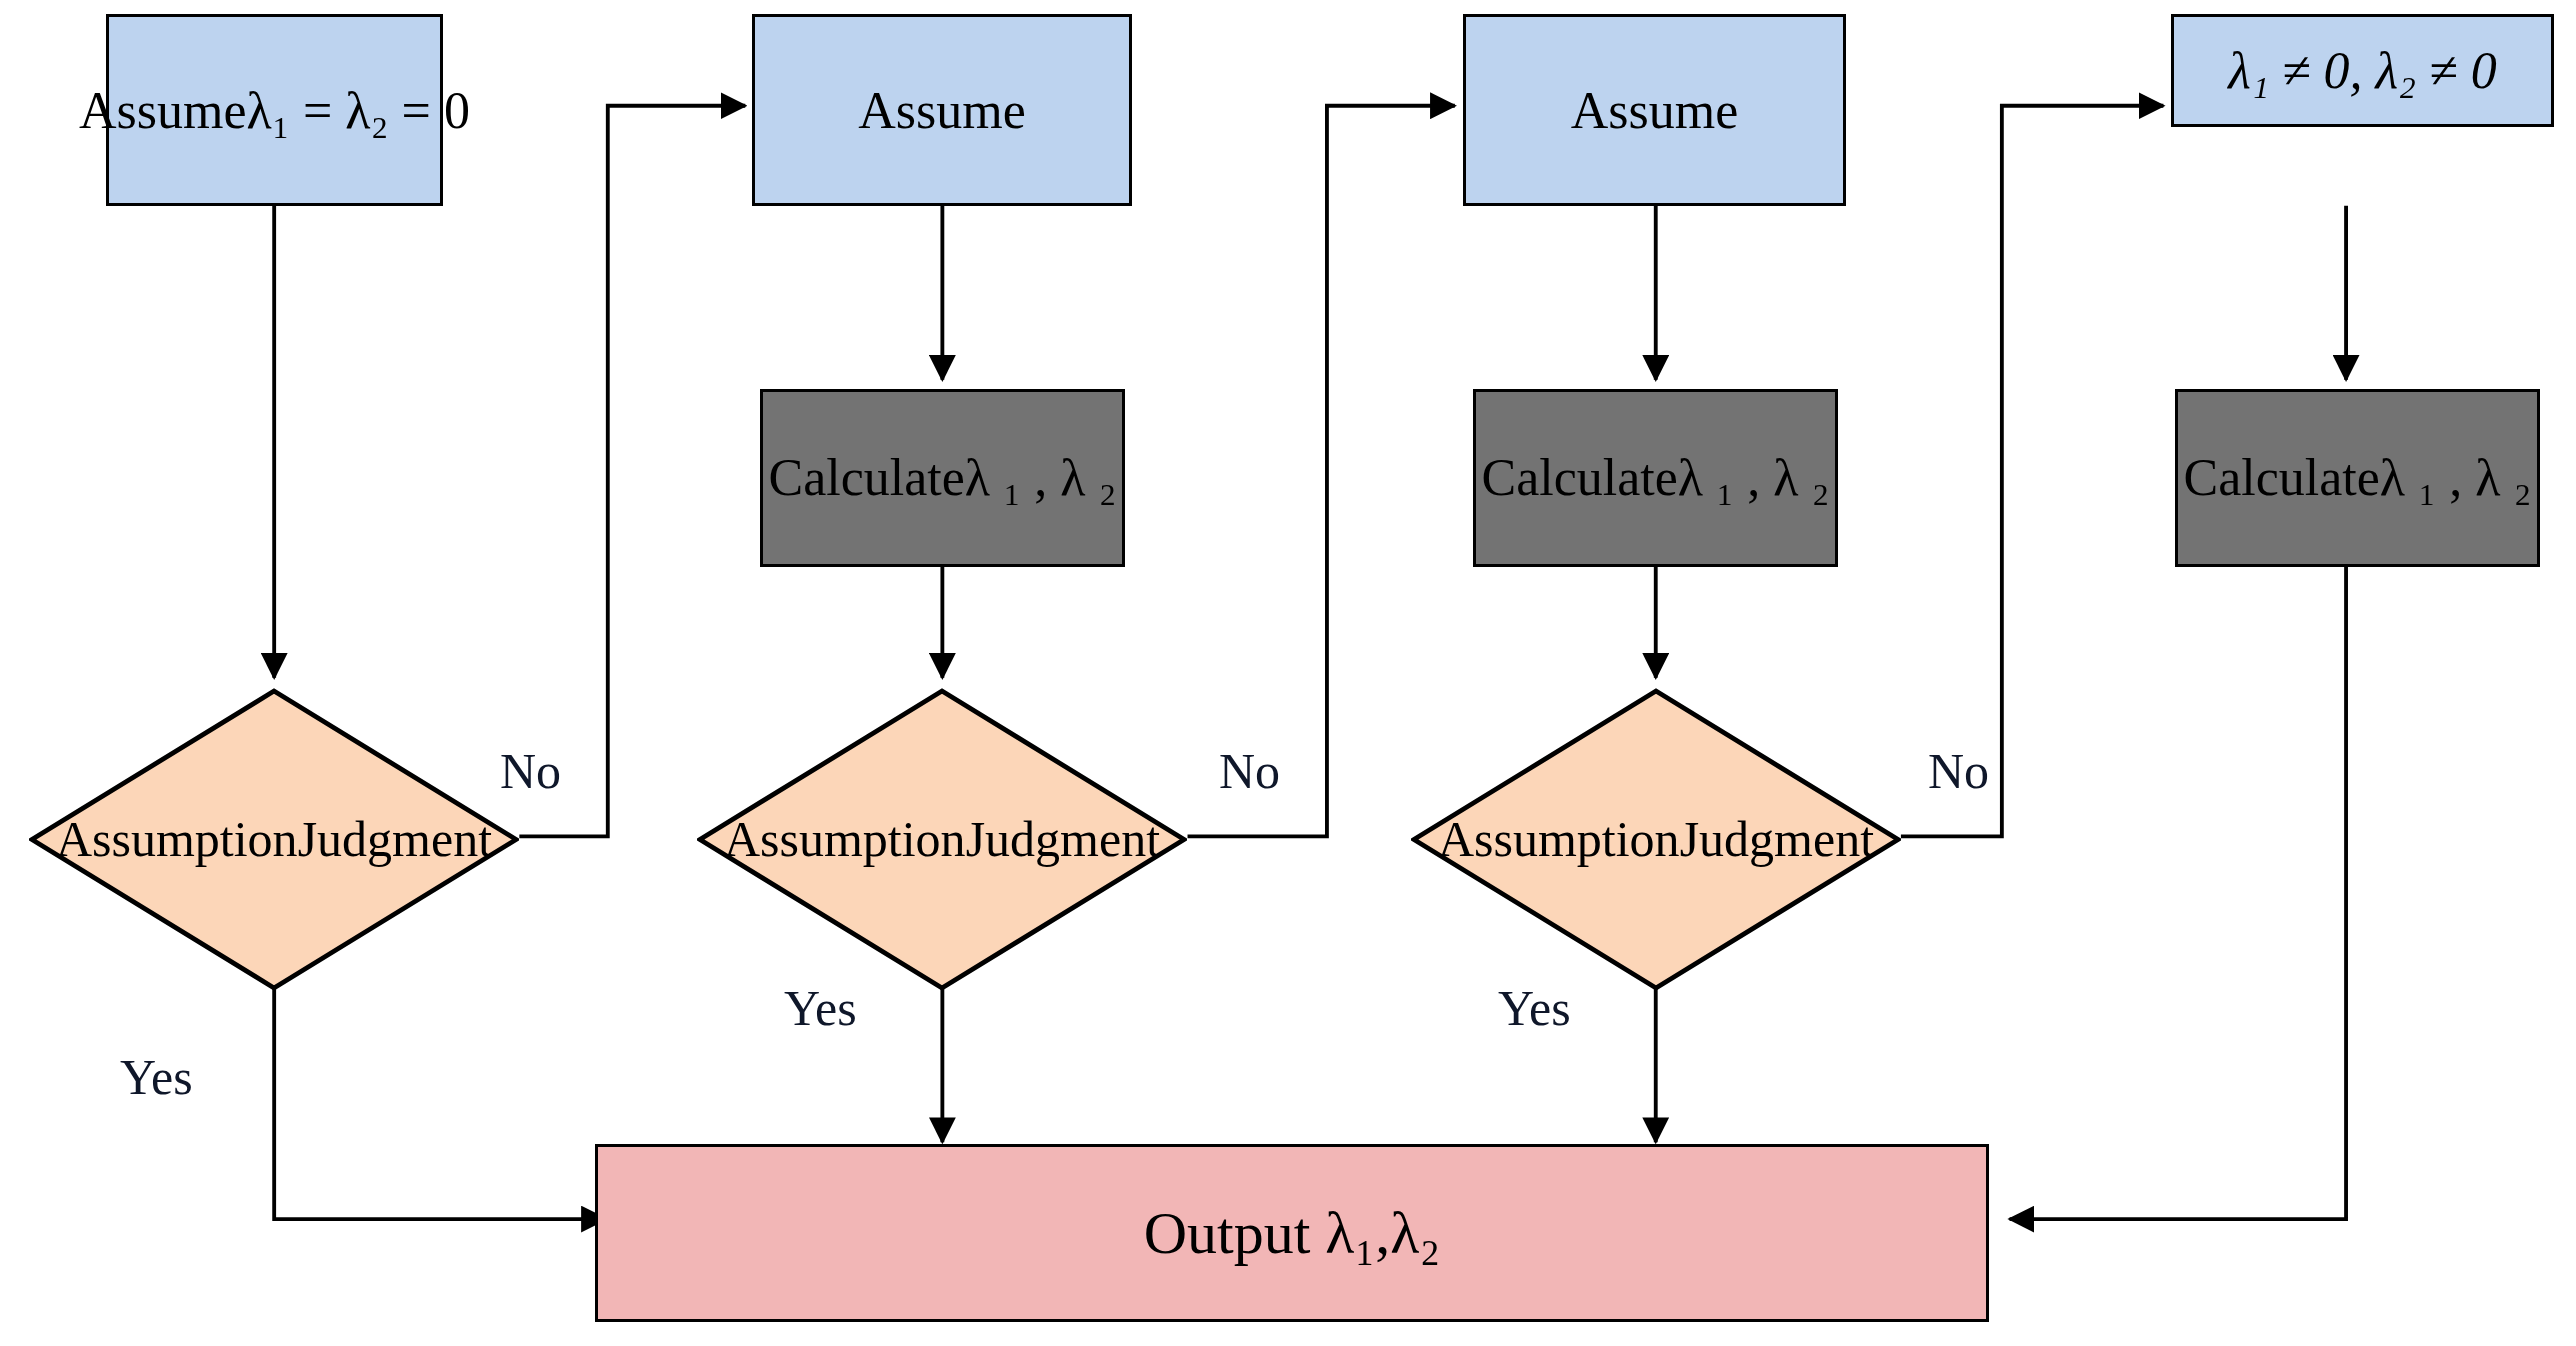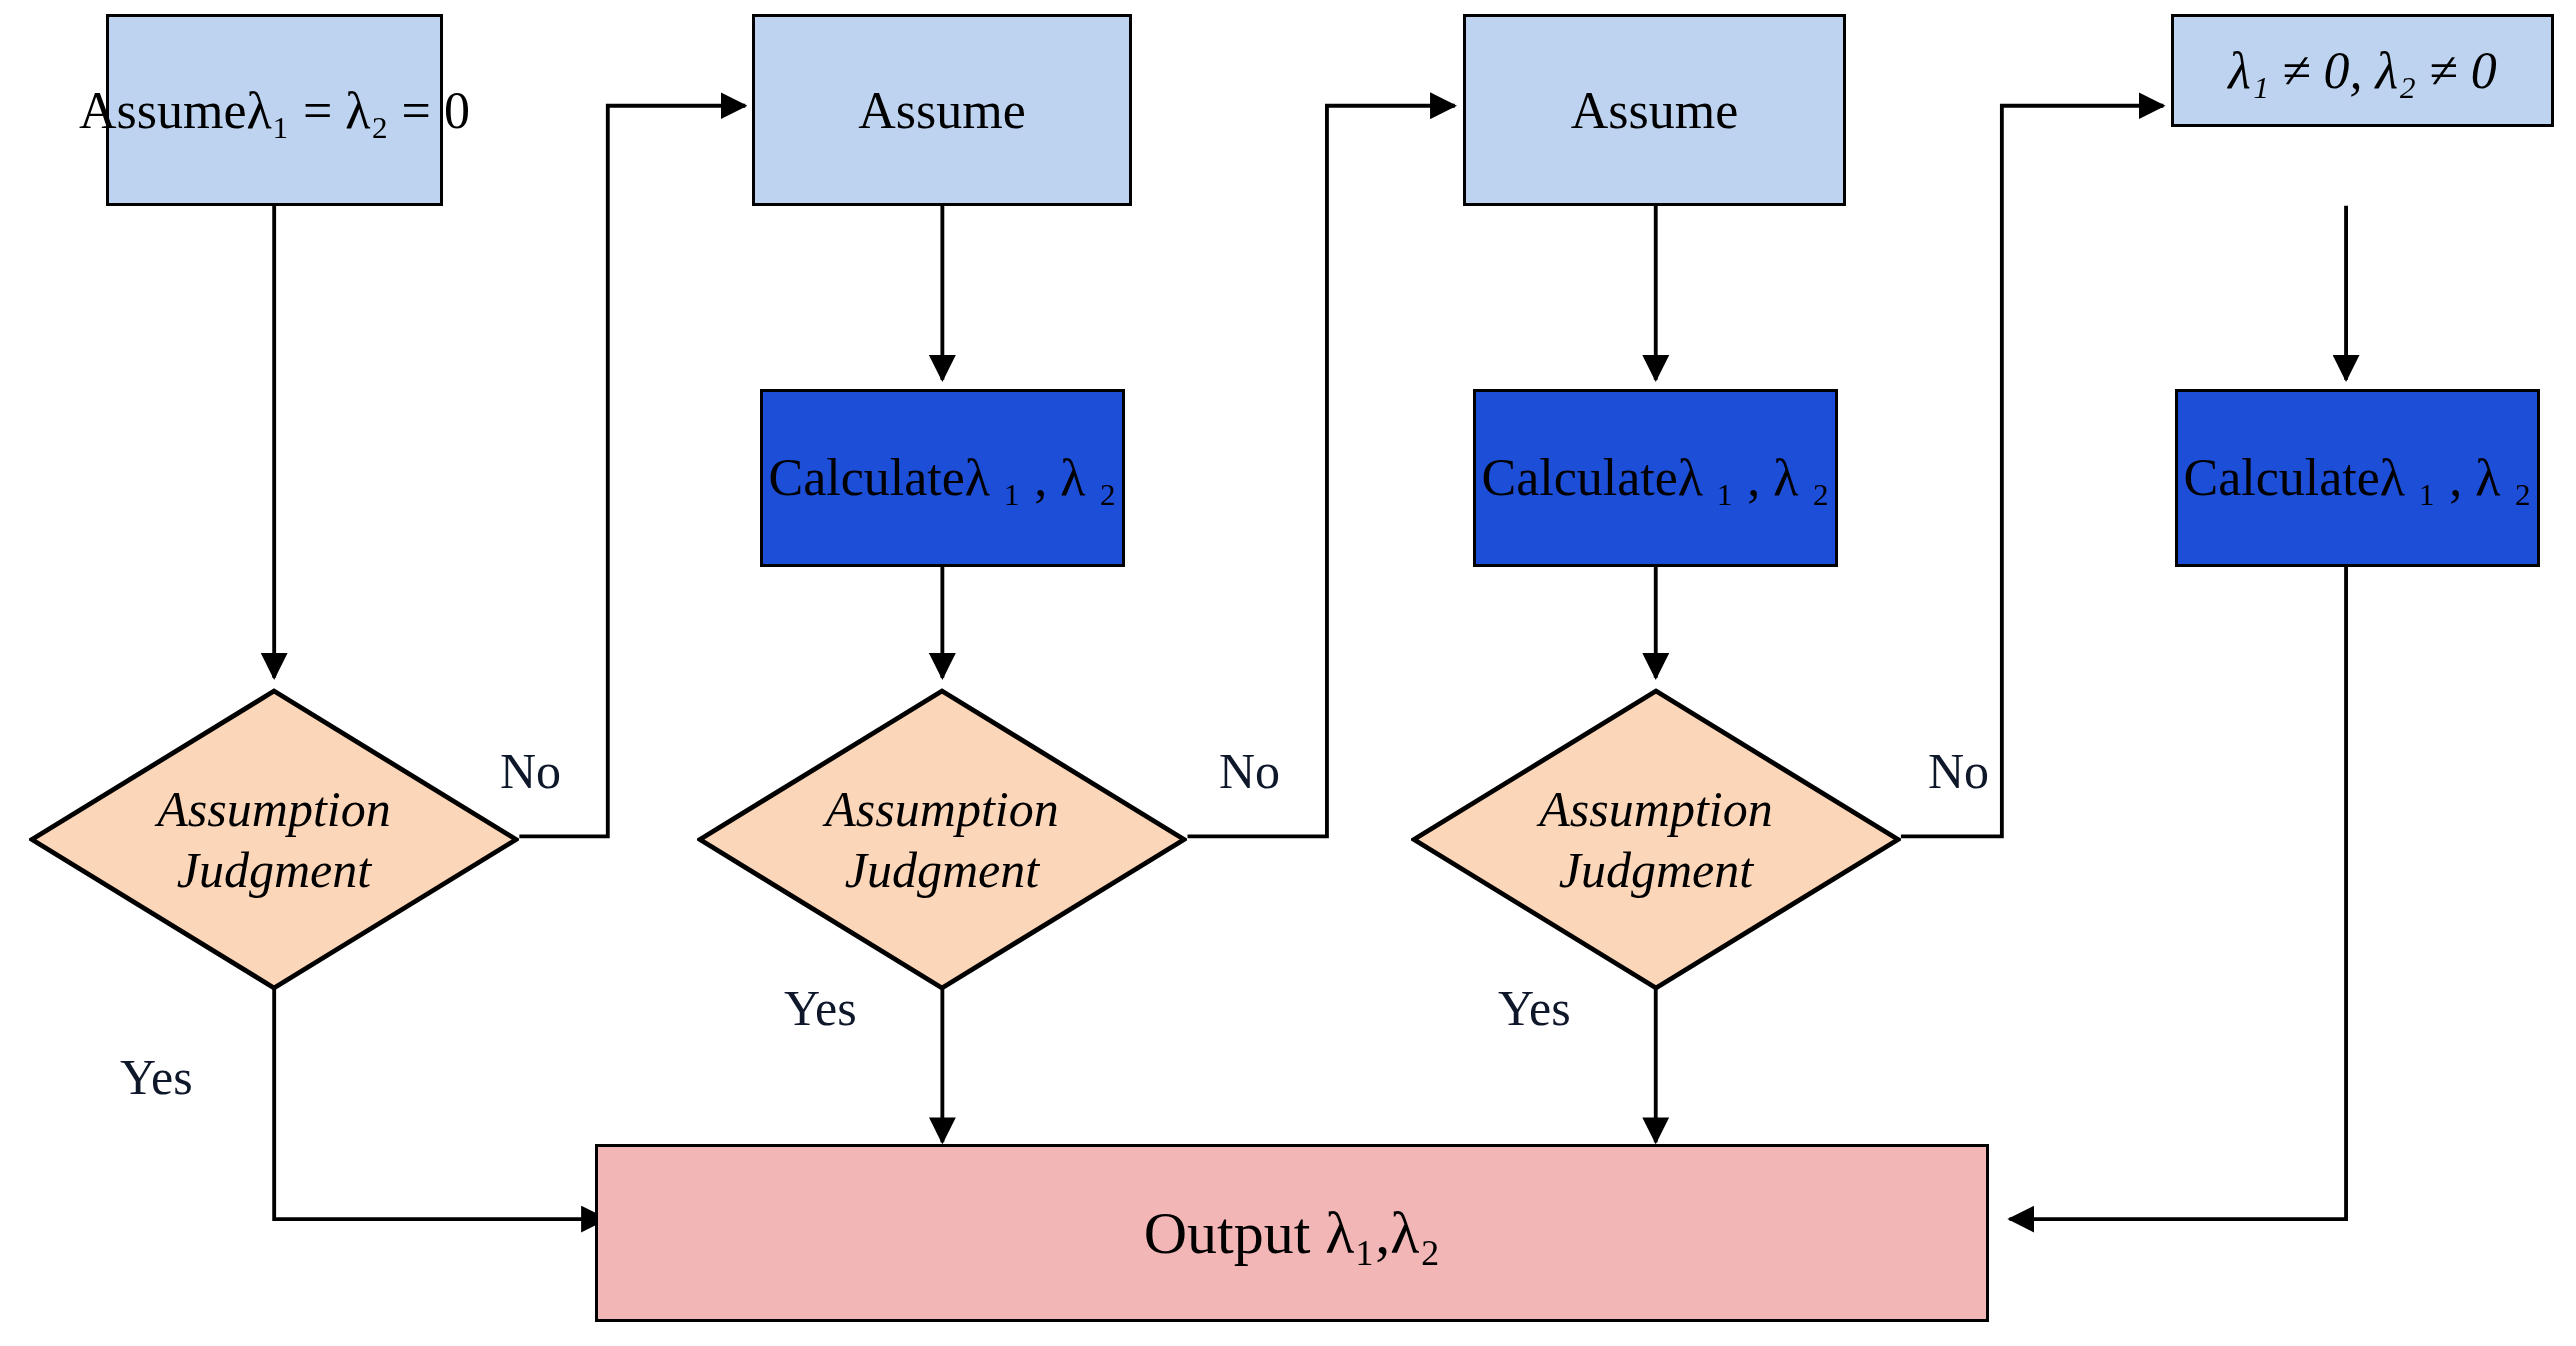--- a/index.html
+++ b/index.html
@@ -36,21 +36,21 @@
     line-height: 1.18;
   }
   .rect {
     border: 3.8px solid #000000;
   }
   .assume-box {
     background: #bdd3ef;
     font-size: 52px;
   }
   .calc-box {
-    background: #1d4ed8;
+    background: #737373;
     font-size: 52px;
   }
   .output-box {
     background: #f2b6b6;
     font-size: 60px;
   }
   .diamond-wrap {
     position: absolute;
   }
   .diamond-wrap svg {
@@ -58,28 +58,27 @@
     left: 0;
     top: 0;
   }
   .diamond-label {
     position: absolute;
     left: 0;
     top: 0;
     width: 100%;
     height: 100%;
     display: flex;
-    flex-direction: column;
+    flex-direction: row;
     align-items: center;
     justify-content: center;
     font-size: 50px;
     color: #000000;
     line-height: 1.22;
     pointer-events: none;
-    font-style: italic;
   }
   .edge-label {
     position: absolute;
     font-size: 50px;
     color: #0f172a;
     white-space: nowrap;
   }
   .mathline {
     white-space: nowrap;
   }

